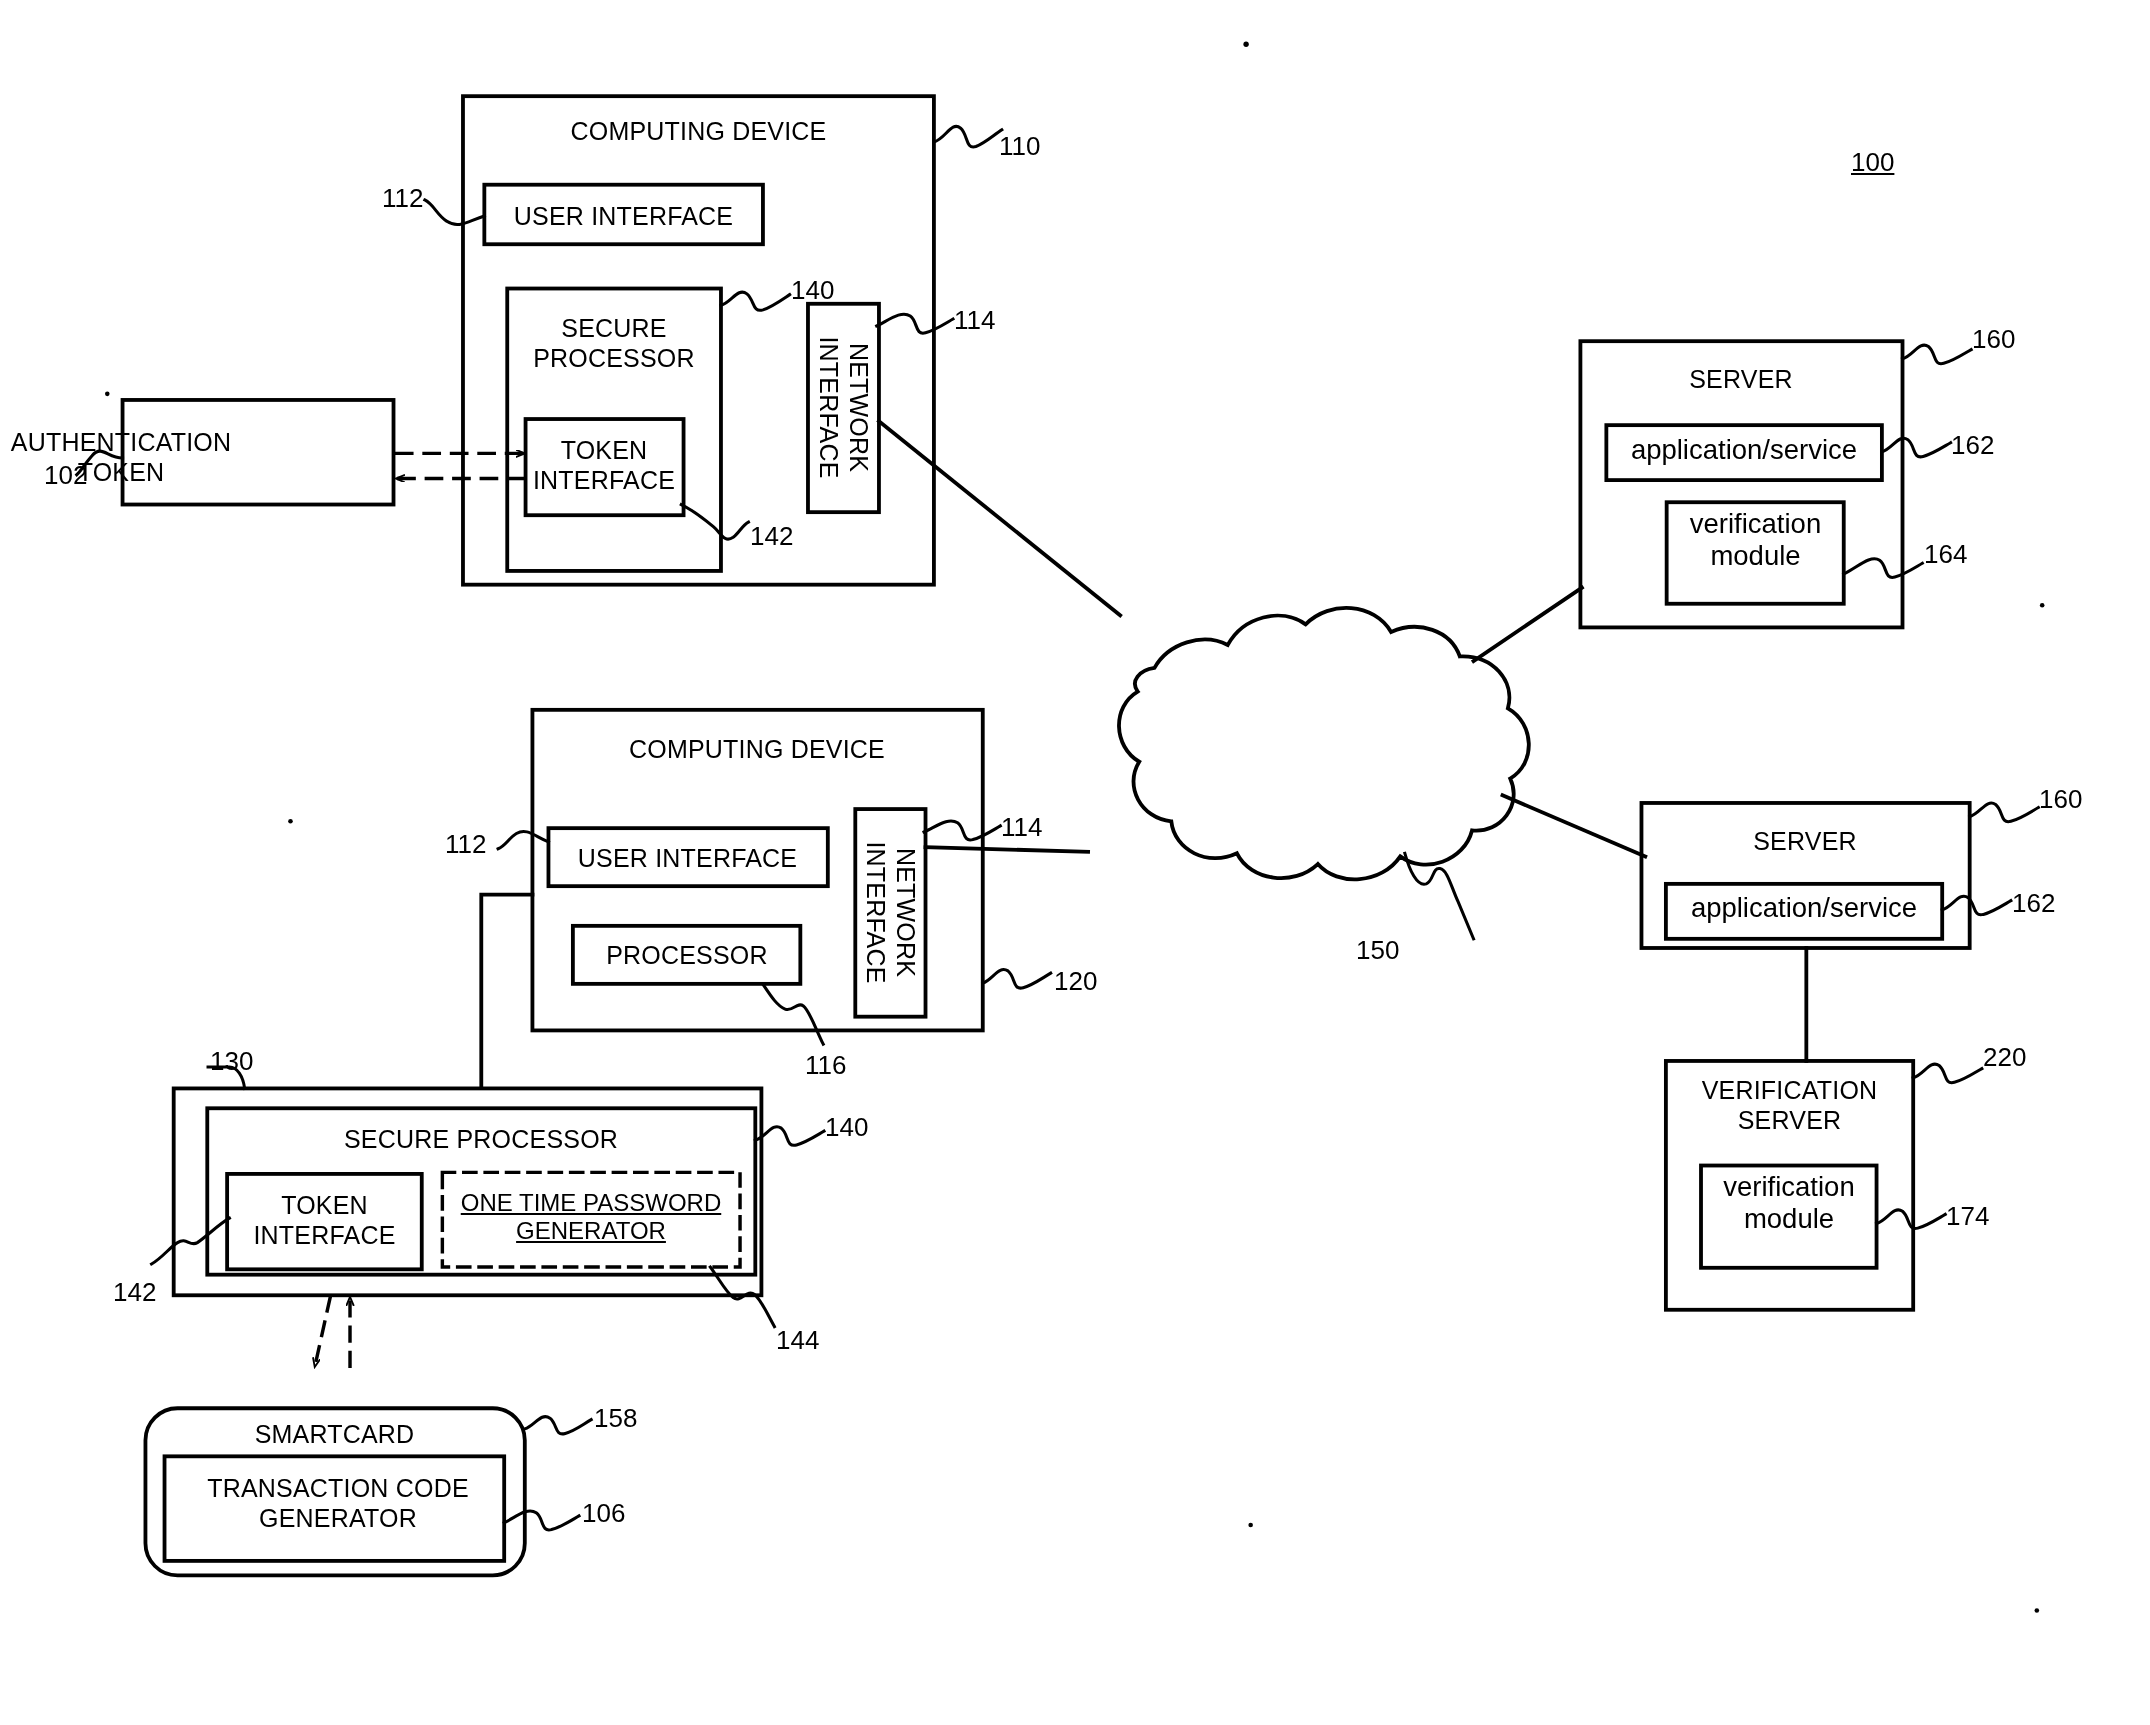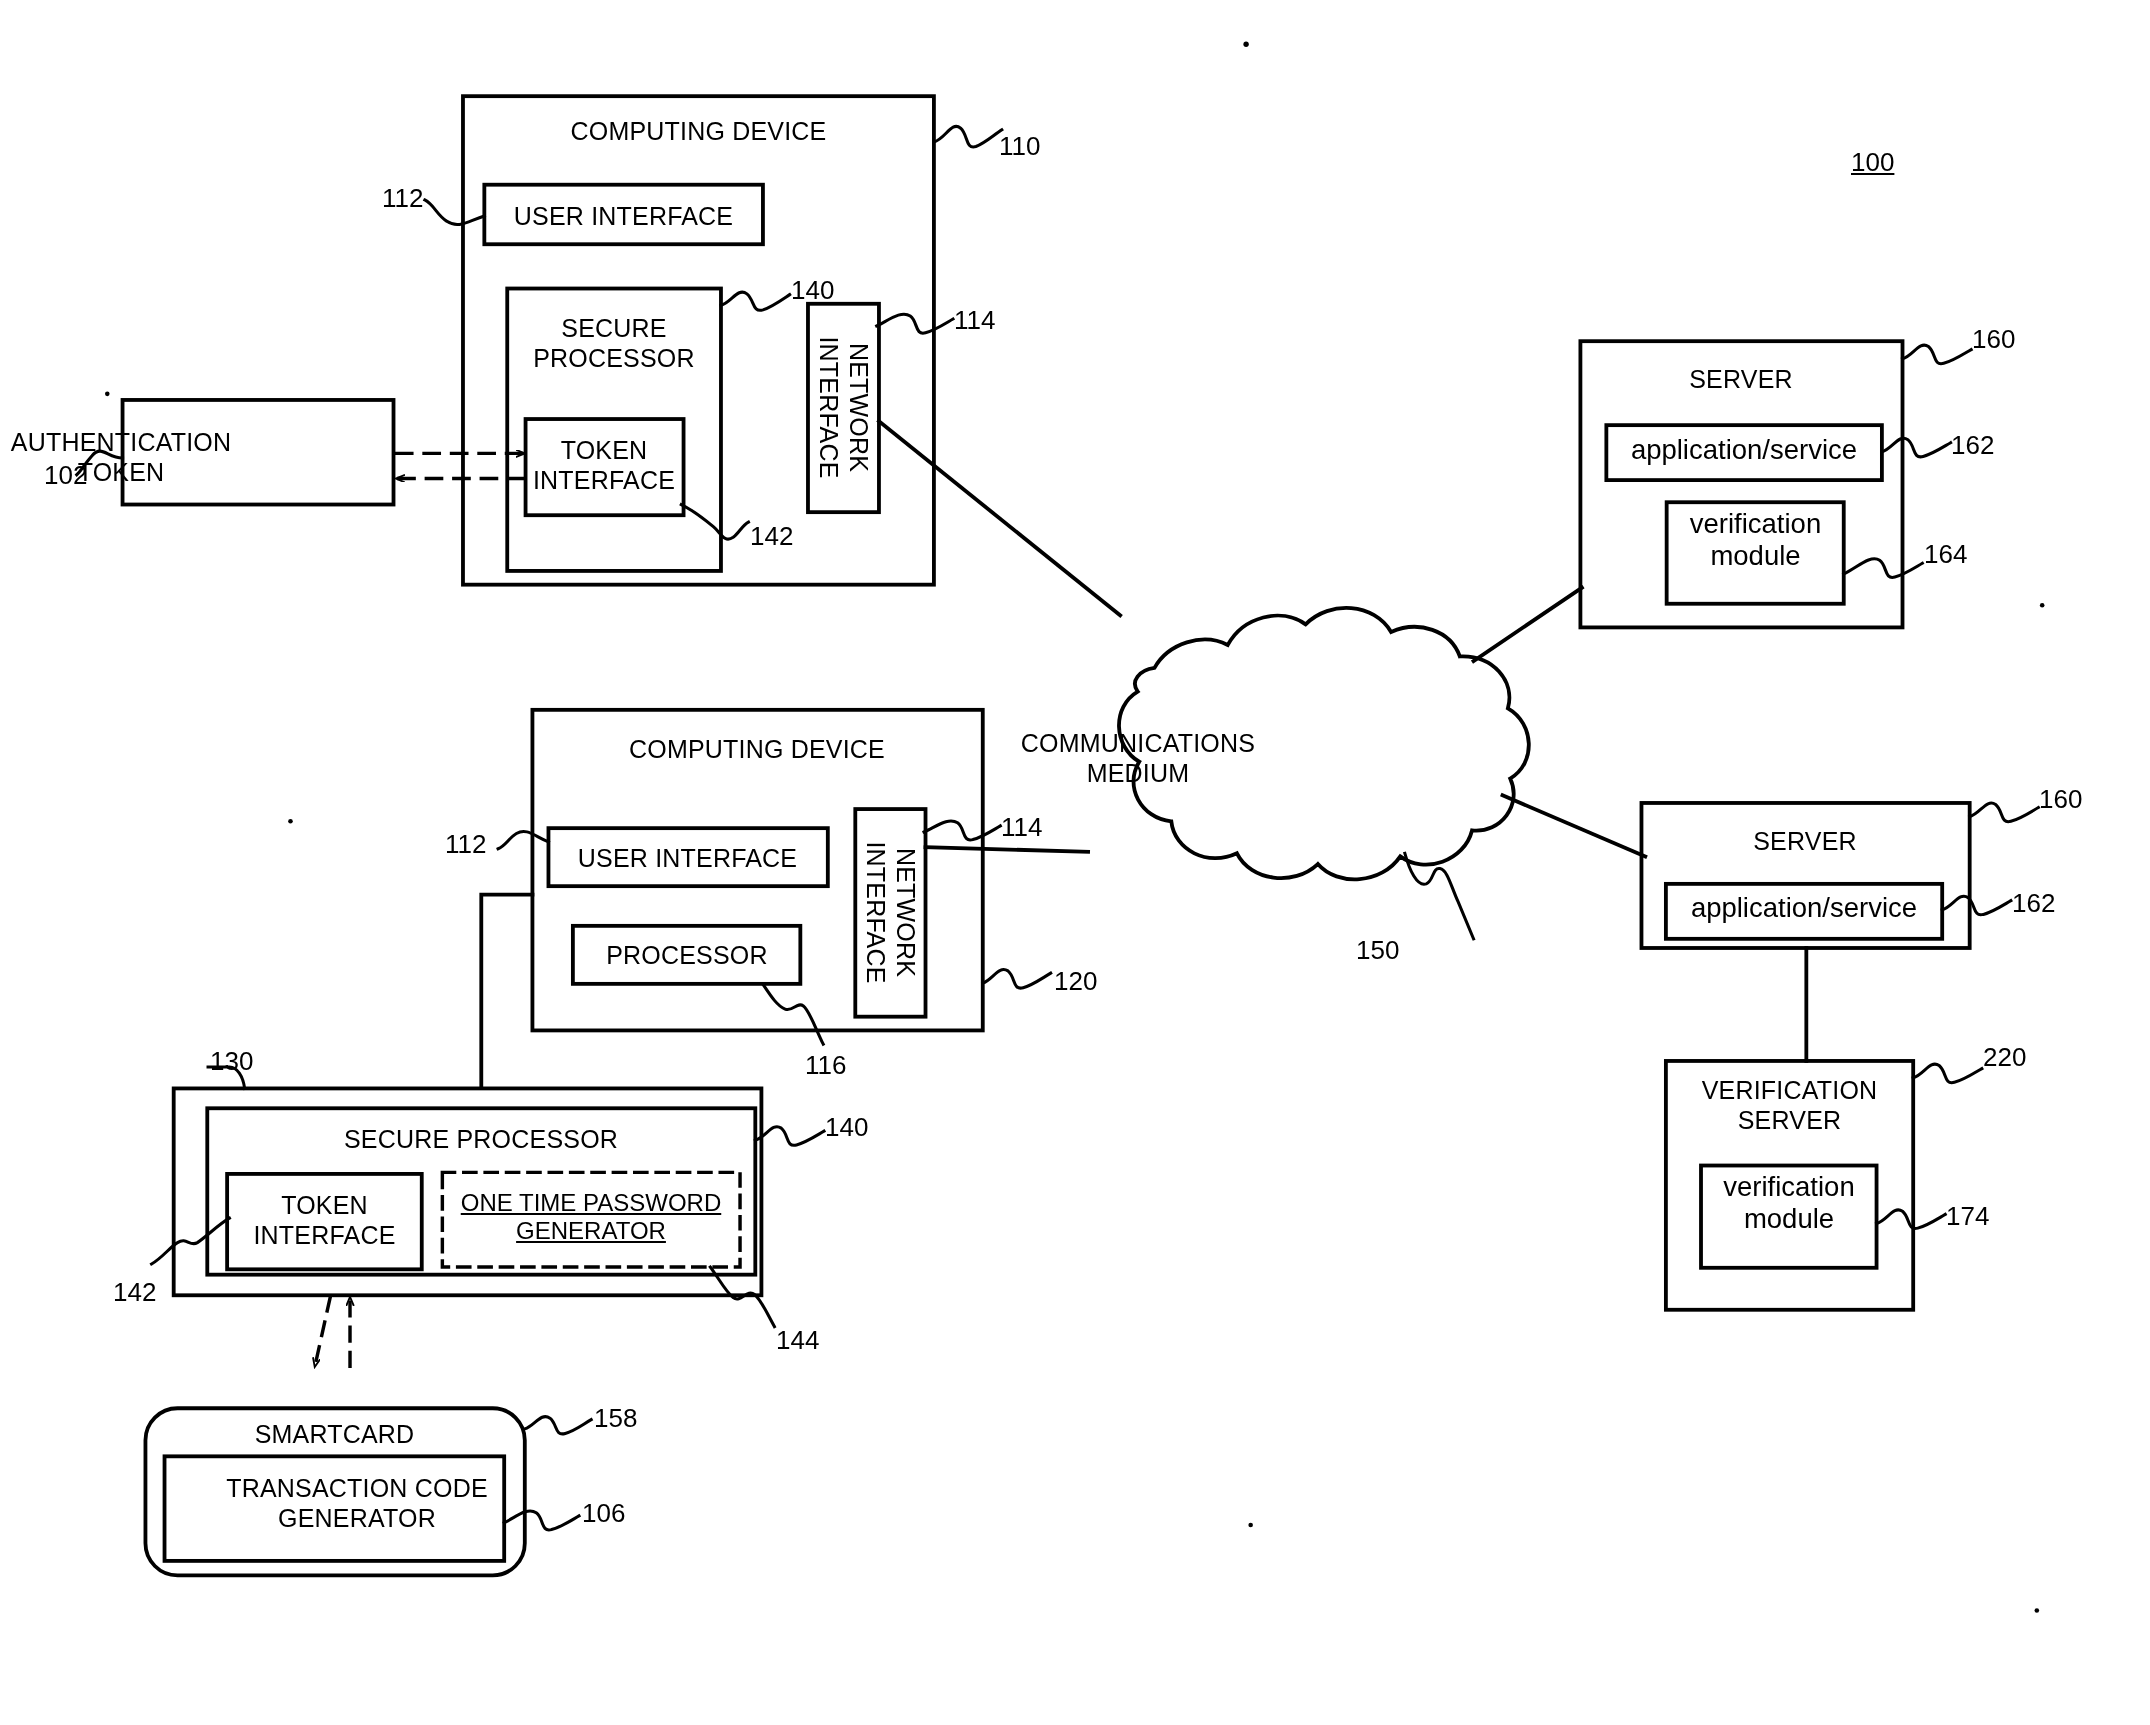--- a/index.html
+++ b/index.html
@@ -256,26 +256,24 @@
 INTERFACE</div>
   <div class="lbl t-ref" style="left:113px; top:1277px;">142</div>
 
   <div class="lbl t-box-sm" style="left:442px; top:1189px; width:298px;">ONE TIME PASSWORD
 GENERATOR</div>
   <div class="lbl t-ref" style="left:776px; top:1325px;">144</div>
 
   <div class="lbl t-box" style="left:145px; top:1420px; width:379px;">SMARTCARD</div>
   <div class="lbl t-ref" style="left:594px; top:1403px;">158</div>
 
-  <div class="lbl t-box" style="left:147px; top:1474px; width:340px;padding-left:40px;">TRANSACTION CODE
+  <div class="lbl t-box" style="left:168px; top:1474px; width:340px;">TRANSACTION CODE
 GENERATOR</div>
   <div class="lbl t-ref" style="left:582px; top:1498px;">106</div>
 
-  <div class="lbl t-box centerx" style="left:1321px; top:729px; width:366px; margin-left:-183px;">COMMUNICATIONS
-MEDIUM</div>
   <div class="lbl t-ref" style="left:1356px; top:935px;">150</div>
 
   <div class="lbl t-box" style="left:1580px; top:365px; width:322px;">SERVER</div>
   <div class="lbl t-ref" style="left:1972px; top:324px;">160</div>
 
   <div class="lbl t-mod" style="left:1606px; top:434px; width:276px;">application/service</div>
   <div class="lbl t-ref" style="left:1951px; top:430px;">162</div>
 
   <div class="lbl t-mod" style="left:1667px; top:508px; width:177px;">verification
 module</div>

